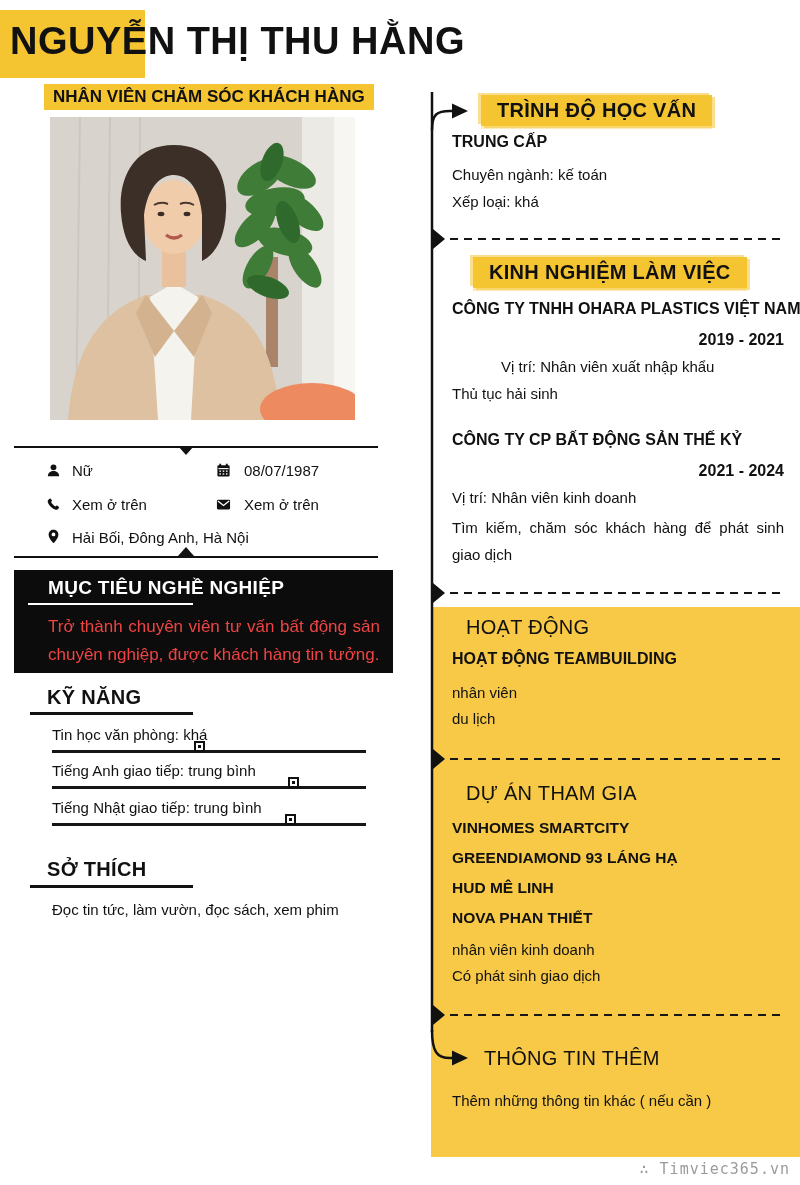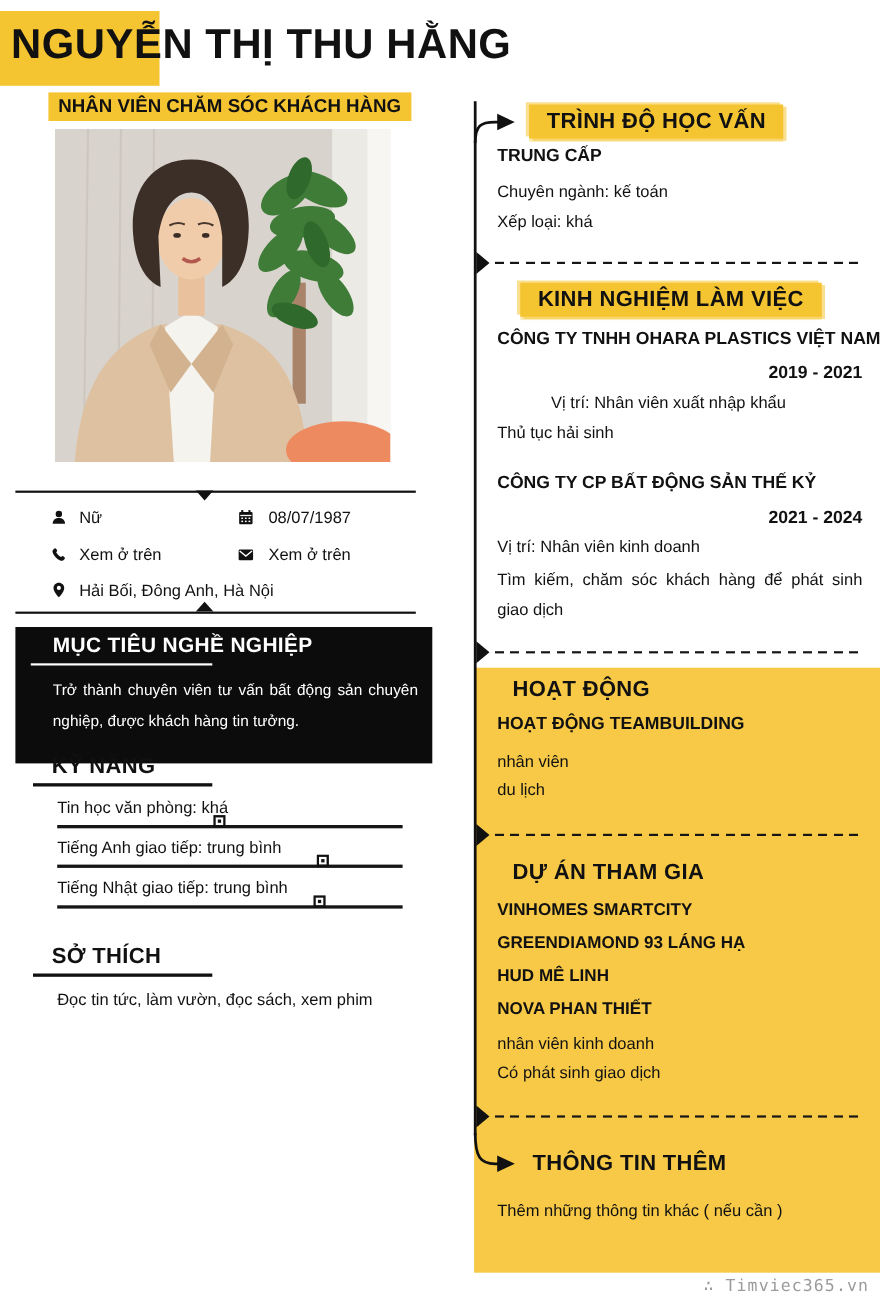--- a/index.html
+++ b/index.html
@@ -23,39 +23,39 @@
   .photo{left:50px;top:117px;width:305px;height:303px;overflow:hidden;}
 
   
   .rule{height:2px;background:var(--ink);}
   .tri-down{width:0;height:0;border-left:8px solid transparent;border-right:8px solid transparent;border-top:9px solid var(--ink);}
   .tri-up{width:0;height:0;border-left:8px solid transparent;border-right:8px solid transparent;border-bottom:9px solid var(--ink);}
   .pi-text{font-size:15px;white-space:nowrap;text-align:right;}
   .pi-icon{width:15px;height:15px;}
 
   
-  .objective{left:14px;top:570px;width:379px;height:124px;background:#0c0c0c;color:#fff;}
+  .objective{left:14px;top:570px;width:379px;height:103px;background:#0c0c0c;color:#fff;}
   .objective h2{position:absolute;left:34px;top:7px;font-size:19px;font-weight:800;letter-spacing:.3px;}
   .obj-underline{position:absolute;left:14px;top:33px;width:165px;height:2px;background:#fff;}
-  .obj-text{position:absolute;left:34px;top:43px;width:332px;font-size:14px;line-height:28px;text-align:justify;color:#ffffff;}
+  .obj-text{position:absolute;left:34px;top:43px;width:332px;font-size:17px;line-height:28px;text-align:justify;color:#ef4444;}
 
   
   .lhead{font-size:20px;font-weight:800;letter-spacing:.3px;white-space:nowrap;}
   .lhead-rule{height:3px;background:var(--ink);}
 
   .skill-label{font-size:15px;white-space:nowrap;}
   .skill-bar{height:3px;background:#161616;position:absolute;width:314px;left:52px;}
   .skill-marker{position:absolute;top:-7px;width:7px;height:7px;background:#111;border:2px solid #fff;outline:2px solid #111;}
 
   .body-text{font-size:15px;white-space:nowrap;}
 
   
   .sec-badge{background:var(--accent);padding:4px 16px;font-size:20px;font-weight:800;letter-spacing:.3px;white-space:nowrap;z-index:3;
     box-shadow:3px 2px 0 rgba(245,196,49,.55),-3px -2px 0 rgba(245,196,49,.55),0 3px 0 rgba(245,196,49,.35);}
-  .sec-title{font-size:20px;font-weight:700;letter-spacing:.3px;white-space:nowrap;z-index:3;}
+  .sec-title{font-size:20px;font-weight:400;letter-spacing:.3px;white-space:nowrap;z-index:3;}
   .r-sub{font-size:16px;font-weight:700;white-space:nowrap;z-index:3;}
   .r-line{font-size:15px;white-space:nowrap;z-index:3;}
   .r-date{font-size:16px;font-weight:700;text-align:right;z-index:3;}
   .r-para{font-size:15px;line-height:27px;text-align:justify;z-index:3;}
   .proj{font-size:15.5px;font-weight:700;white-space:nowrap;z-index:3;}
   .dash{height:2px;background:repeating-linear-gradient(90deg,#161616 0 8px,transparent 8px 14px);z-index:3;}
   .panel{left:431px;top:607px;width:369px;height:550px;background:var(--panel);z-index:1;}
   .rail-svg{left:0;top:0;width:800px;height:1185px;z-index:4;pointer-events:none;}
 
   .footer{right:10px;top:1160px;font-family:"DejaVu Sans Mono",monospace;font-size:15px;color:var(--muted);letter-spacing:1px;z-index:3;}

